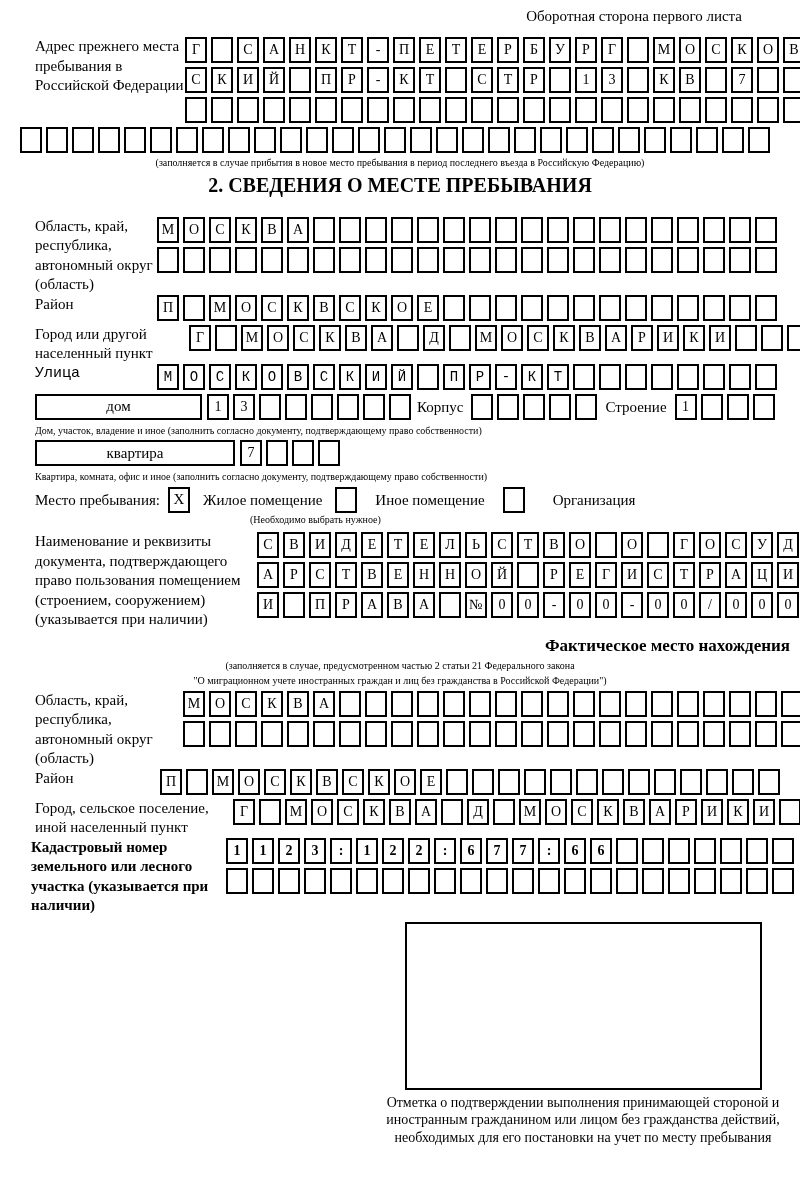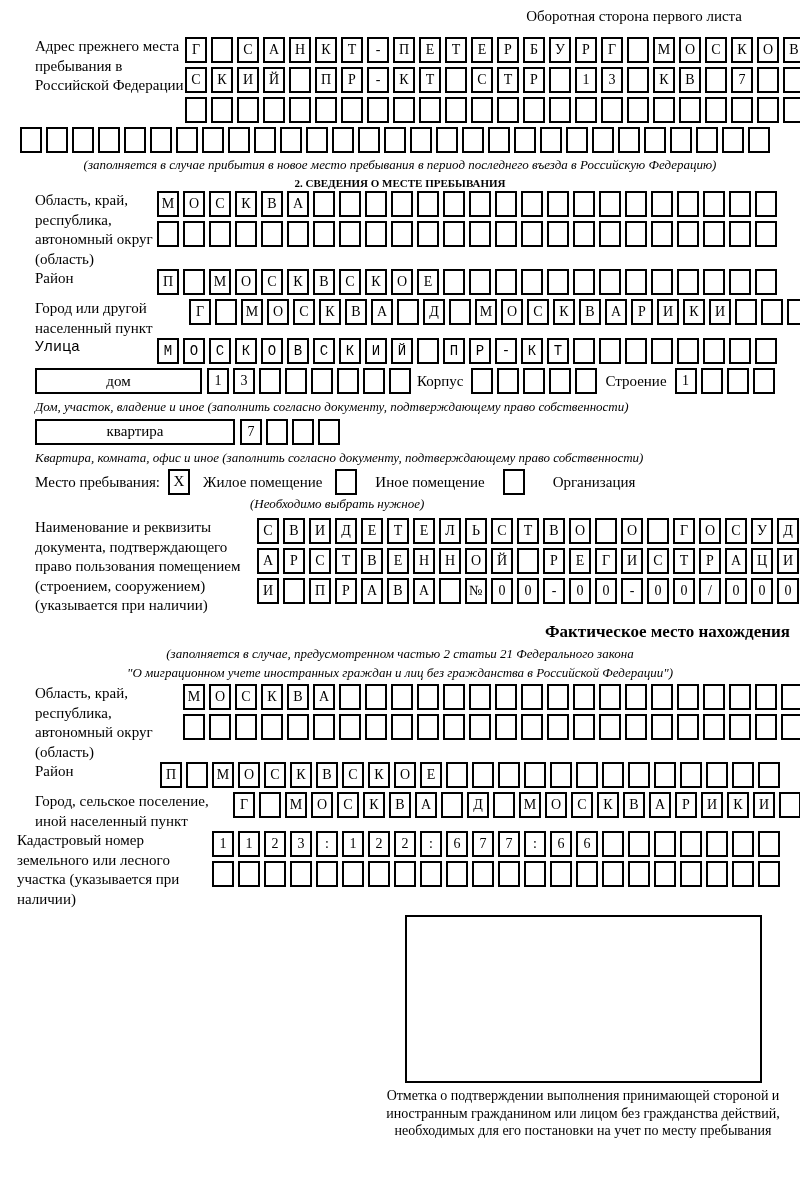--- a/index.html
+++ b/index.html
@@ -15,22 +15,22 @@
   .lbl{line-height:1.3;flex-shrink:0;}
   .w150{width:150px;}
   .w222{width:222px;}
   .cells{display:flex;margin-bottom:4px;}
   .cell{
     width:22px;height:26px;box-sizing:border-box;border:2px solid #000;
     margin-right:4px;flex-shrink:0;
     display:flex;align-items:center;justify-content:center;
     font-size:14px;line-height:1;
   }
-  .note{font-size:13px;text-align:center;line-height:1.25;margin:1px 0 3px 0;font-style:italic;}
-  .title{font-weight:bold;text-align:center;font-size:11px;margin:4px 0 2px 0;}
+  .note{font-size:10px;text-align:center;line-height:1.25;margin:1px 0 3px 0;}
+  .title{font-weight:bold;text-align:center;font-size:20px;margin:4px 0 20px 0;}
   .subtitle{font-weight:bold;text-align:right;font-size:17px;margin:6px 0 4px 0;}
   .boxlabel{
     box-sizing:border-box;border:2px solid #000;height:26px;flex-shrink:0;
     display:flex;align-items:center;justify-content:center;font-size:15px;
   }
   .inline-lbl{line-height:26px;white-space:nowrap;}
   .chk{
     width:22px;height:26px;box-sizing:border-box;border:2px solid #000;flex-shrink:0;
     display:flex;align-items:center;justify-content:center;font-size:15px;
   }
@@ -564,21 +564,21 @@
         <div class="cell">В</div>
         <div class="cell">А</div>
         <div class="cell">Р</div>
         <div class="cell">И</div>
         <div class="cell">К</div>
         <div class="cell">И</div>
         <div class="cell"></div>
       </div>
   </div>
 
-  <div class="frow" style="margin-left:7px;">
+  <div class="frow" style="margin-left:21px;font-weight:bold;">
     <div class="lbl" style="width:195px;">Кадастровый номер земельного или лесного участка (указывается при наличии)</div>
     <div>
       <div class="cells">
           <div class="cell">1</div>
           <div class="cell">1</div>
           <div class="cell">2</div>
           <div class="cell">3</div>
           <div class="cell">:</div>
           <div class="cell">1</div>
           <div class="cell">2</div>

